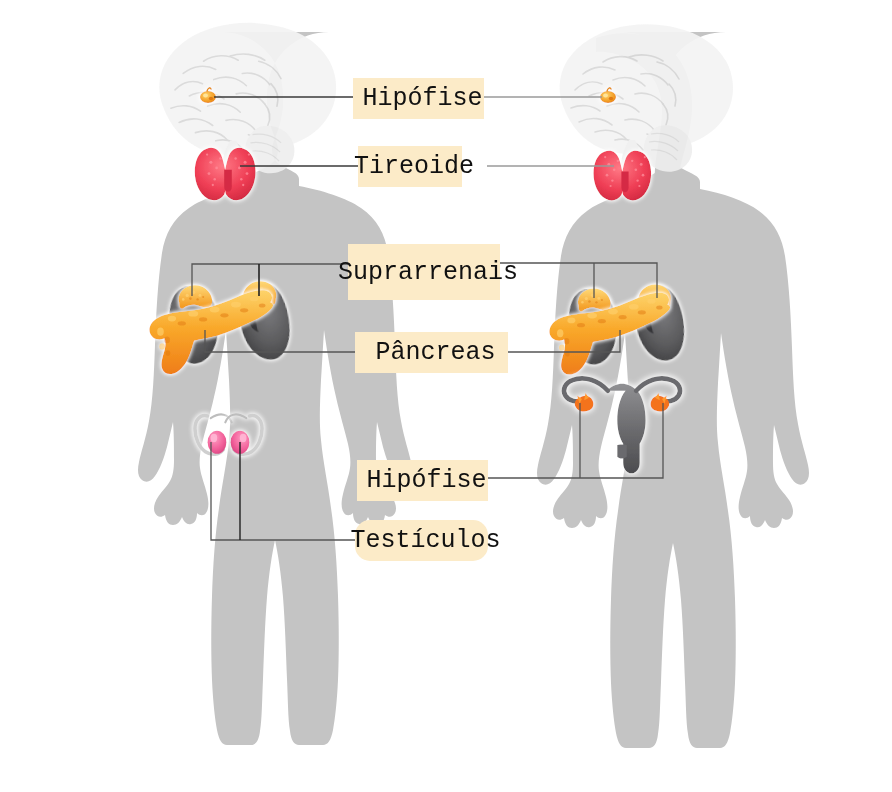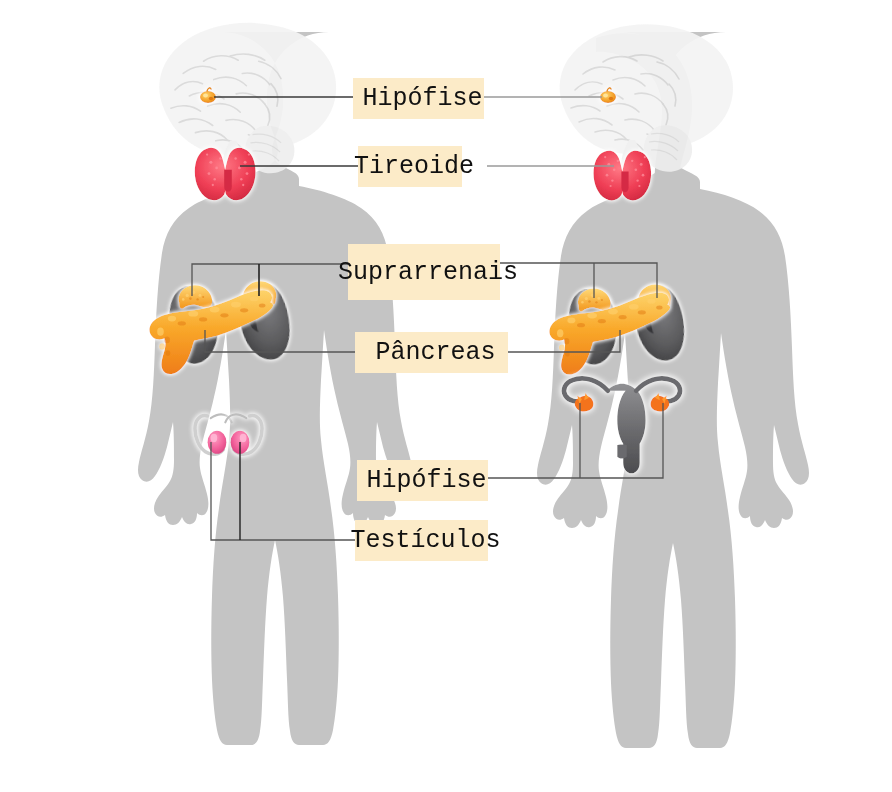--- a/index.html
+++ b/index.html
@@ -631,17 +631,17 @@
   </div>
 
   <div class="label-box" style="left:355px; top:332px; width:153px; height:41px;">
     <span>Pâncreas</span>
   </div>
 
   <div class="label-box" style="left:357px; top:460px; width:131px; height:41px;">
     <span>Hipófise</span>
   </div>
 
-  <div class="label-box" style="left:355px; top:520px; width:133px; height:41px;">
+  <div class="label-box" style="left:355px; top:520px; width:133px; height:41px;border-radius:15px;">
     <span>Testículos</span>
   </div>
 
 </div>
 
 </body></html>

